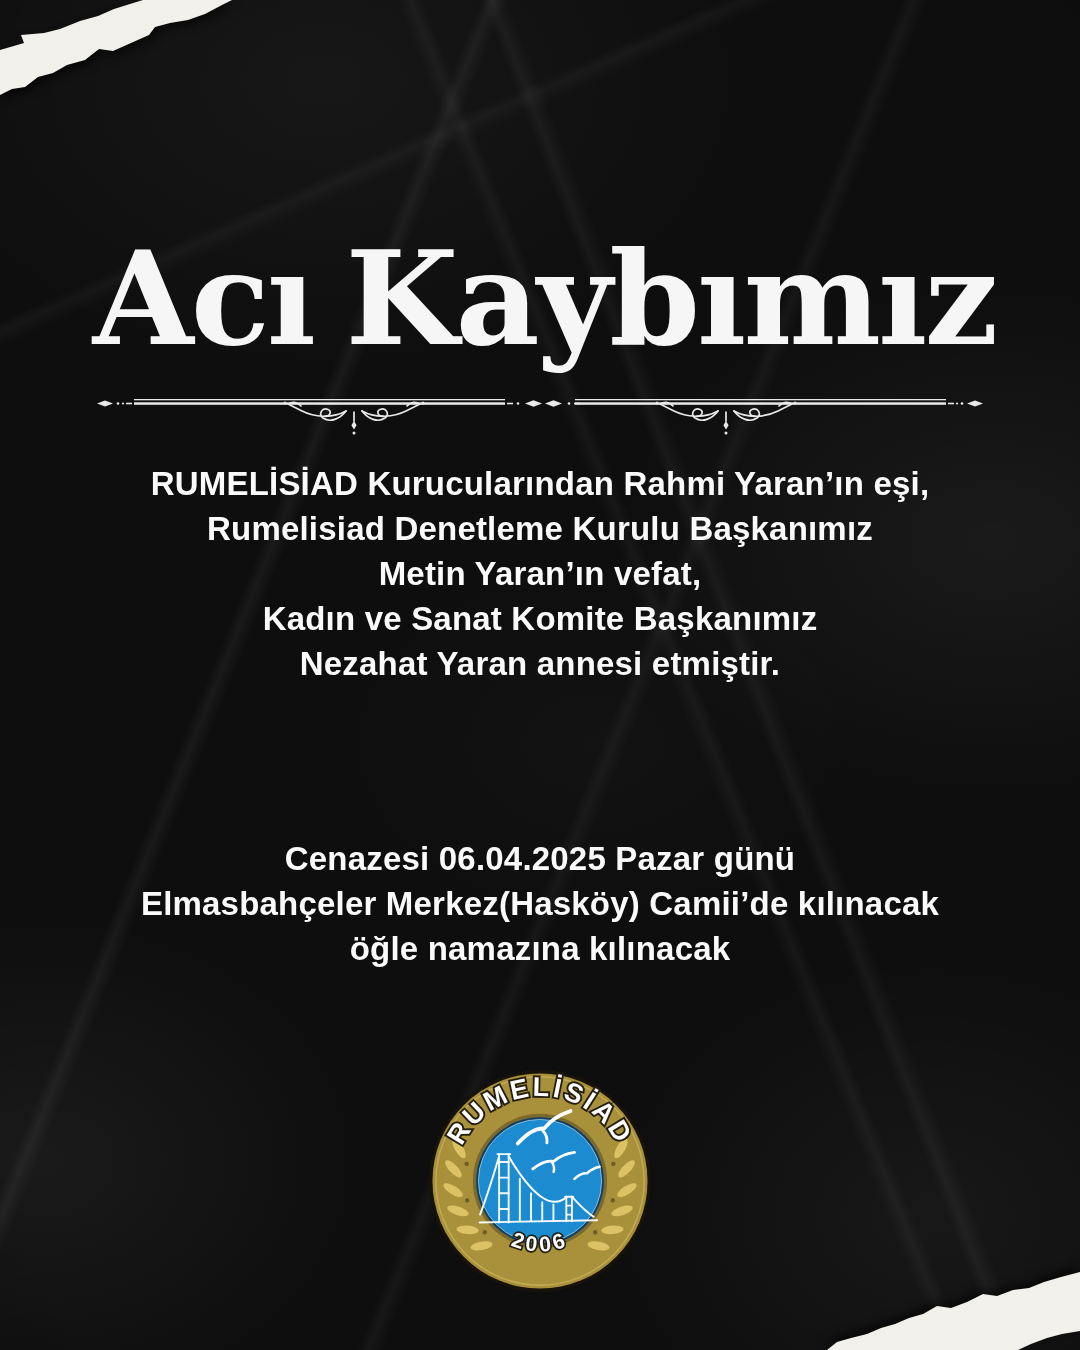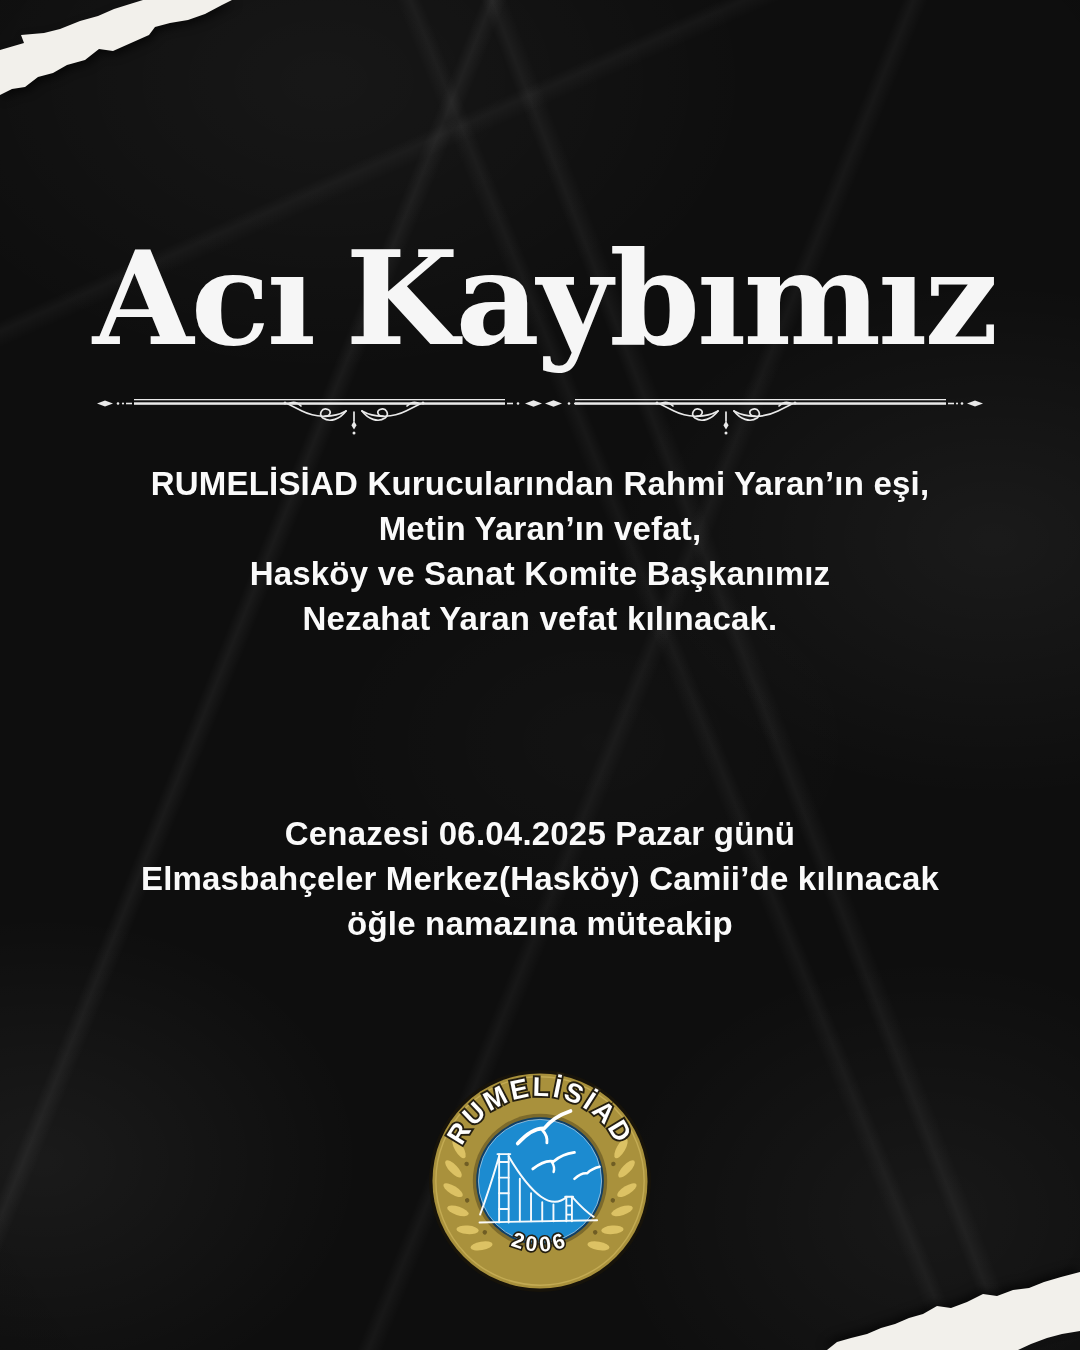--- a/index.html
+++ b/index.html
@@ -35,21 +35,21 @@
   }
   .divider{position:absolute;left:95px;top:396px;width:890px;height:52px;}
   .dl{fill:#e9e9e9;}
   .fl{stroke:#e9e9e9;stroke-width:1.7;fill:none;stroke-linecap:round;}
   .flf{fill:#e9e9e9;stroke:none;}
   .para{
     position:absolute;left:0;width:100%;text-align:center;
     color:#fafafa;font-weight:700;font-size:33px;letter-spacing:.2px;
   }
   .p1{top:461px;}
-  .p2{top:811px;}
+  .p2{top:836px;}
   .line{line-height:45px;}
   .torn{position:absolute;}
   .torn-tl{top:0;left:0;filter:drop-shadow(3px 4px 5px rgba(0,0,0,.6));}
   .torn-br{right:0;bottom:0;filter:drop-shadow(-3px -4px 5px rgba(0,0,0,.6));}
   .paper{fill:#f2f0eb;}
   .logo{position:absolute;left:428px;top:1069px;width:224px;height:224px;}
   .ring-text{
     fill:#ffffff;stroke:#241e10;stroke-width:3.4;paint-order:stroke;
     font-weight:bold;letter-spacing:2.6px;
     font-family:"Liberation Sans",sans-serif;font-size:24px;
@@ -119,29 +119,30 @@
       <circle class="dl" cx="423" cy="7.5" r="1.3"></circle>
       <path class="dl" d="M430,7.5 L438.5,4.2 L447,7.5 L438.5,10.8 Z"></path>
       <path class="dl" d="M450,7.5 L458.5,4.2 L467,7.5 L458.5,10.8 Z"></path>
       <circle class="dl" cx="474" cy="7.5" r="1.3"></circle>
       <rect class="dl" x="479" y="6.7" width="6" height="1.6"></rect>
     </g>
   </svg>
 
   <div class="para p1">
     <div class="line">RUMELİSİAD Kurucularından Rahmi Yaran’ın eşi,</div>
+    <div class="line">Rumelisiad Denetleme Kurulu Başkanımız</div>
     <div class="line">Metin Yaran’ın vefat,</div>
-    <div class="line">Hasköy ve Sanat Komite Başkanımız</div>
-    <div class="line">Nezahat Yaran vefat kılınacak.</div>
+    <div class="line">Kadın ve Sanat Komite Başkanımız</div>
+    <div class="line">Nezahat Yaran annesi etmiştir.</div>
   </div>
 
   <div class="para p2">
     <div class="line">Cenazesi 06.04.2025 Pazar günü</div>
     <div class="line">Elmasbahçeler Merkez(Hasköy) Camii’de kılınacak</div>
-    <div class="line">öğle namazına müteakip</div>
+    <div class="line">öğle namazına kılınacak</div>
   </div>
 
   <svg class="logo" viewBox="0 0 200 200">
     <g>
       <circle cx="100" cy="100" r="99" fill="#17130a"></circle>
       <circle cx="100" cy="100" r="96" fill="#a9913c"></circle>
       <circle cx="100" cy="100" r="93" fill="none" stroke="#c8af57" stroke-width="1.3" opacity=".85"></circle>
       <circle cx="100" cy="100" r="60" fill="#7c6a2c"></circle>
       <circle cx="100" cy="100" r="57" fill="#0f3f66"></circle>
       <circle cx="100" cy="100" r="55" fill="#1c8bd0"></circle>

